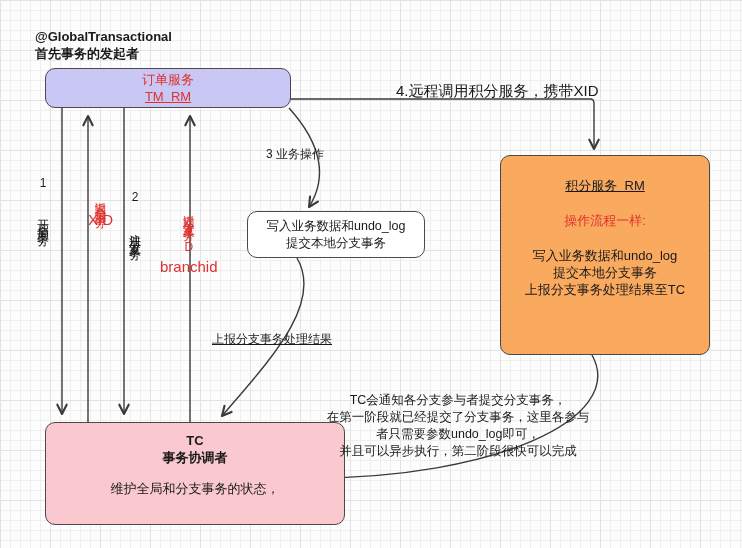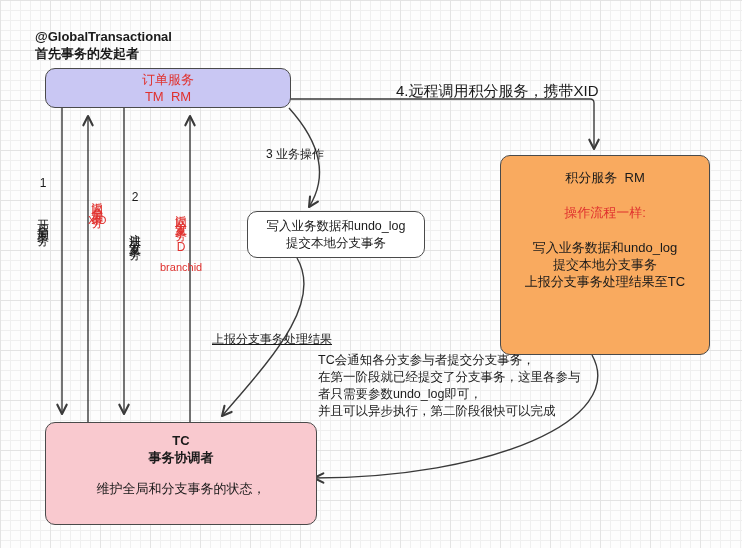--- a/index.html
+++ b/index.html
@@ -28,49 +28,49 @@
     flex-direction: column;
     align-items: center;
     justify-content: center;
     text-align: right;
     font-size: 13px;
     line-height: 17px;
     z-index: 2;
     margin-left: 10px;
   }
   .node-order  { left:35px;  top:68px;  width:246px; height:40px;  background:#c9c7f3; color:#e0312e; }
-  .node-points { left:490px; top:155px; width:210px; height:200px; background:#f9aa5f; justify-content:flex-start; padding-top:13px; }
+  .node-points { left:490px; top:155px; width:210px; height:200px; background:#f9aa5f; justify-content:flex-start; padding-top:21px; }
   .node-branch { left:237px; top:211px; width:178px; height:47px;  background:#ffffff; font-size:12.5px; }
-  .node-tc     { left:35px;  top:422px; width:272px; height:103px; background:#f9c9cf; justify-content:flex-start; padding-top:9px; }
+  .node-tc     { left:35px;  top:422px; width:300px; height:103px; background:#f9c9cf; justify-content:flex-start; padding-top:9px; }
   .node-points .gap { height:18px; }
   .node-tc .gap { height:14px; }
   .bold { font-weight: bold; }
   .red  { color: #e0312e; }
-  .pre  { white-space: pre; }
+  .pre  { white-space: pre; text-decoration: underline; }
   .annotation {
     position: absolute; left:35px; top:28px; width:210px;
     text-align:left; font-size:13px; line-height:17px; font-weight:bold; z-index:3;
   }
   .vlabel {
     position:absolute; z-index:3; display:flex; flex-direction:column; align-items:center;
     font-size:12px; line-height:14px;
   }
   .vlabel .cjk { writing-mode: vertical-rl; text-orientation: upright; letter-spacing:3px; white-space:pre; }
-  .vlabel .latin { font-size:11px; margin-top:3px; }
+  .vlabel .latin { font-size:15px; margin-top:3px; }
   .lbl-open     { left:36px;  top:176px; }
   .lbl-xid      { left:88px;  top:192px; }
   .lbl-register { left:128px; top:190px; }
   .lbl-branchid { left:160px; top:205px; }
   .hlabel { position:absolute; z-index:3; font-size:12px; white-space:nowrap; }
   .lbl-bizop  { left:266px; top:146px; }
   .lbl-remote { left:396px; top:82px; font-size:15px; }
   .lbl-report { left:212px; top:331px;text-decoration:underline; }
   .note {
-    position:absolute; left:318px; top:352px; width:280px; z-index:3;
-    font-size:12.5px; line-height:17px;
+    position:absolute; left:318px; top:392px; width:280px; z-index:3;
+    text-align:center; font-size:12.5px; line-height:17px;
   }
 </style>
 </head>
 <body>
 
 <div class="canvas">
 
   <svg class="arrows" width="742" height="548" viewBox="0 0 742 548">
     <defs>
       <marker id="arrowhead" viewBox="0 0 12 12" refX="10" refY="6" markerWidth="10" markerHeight="10" orient="auto">

